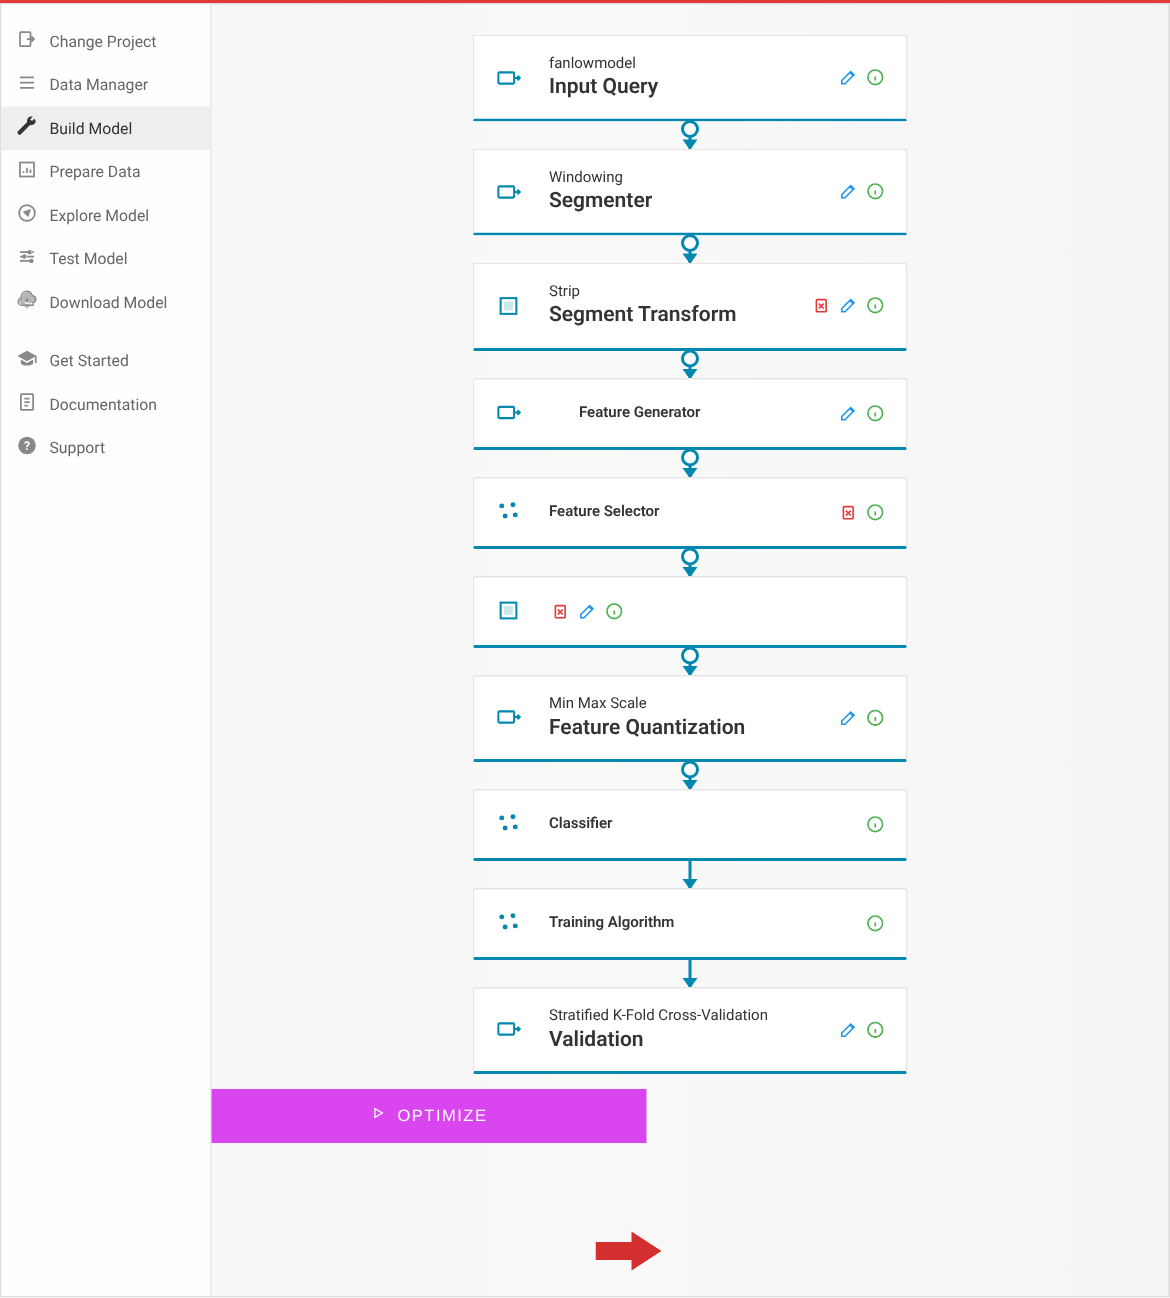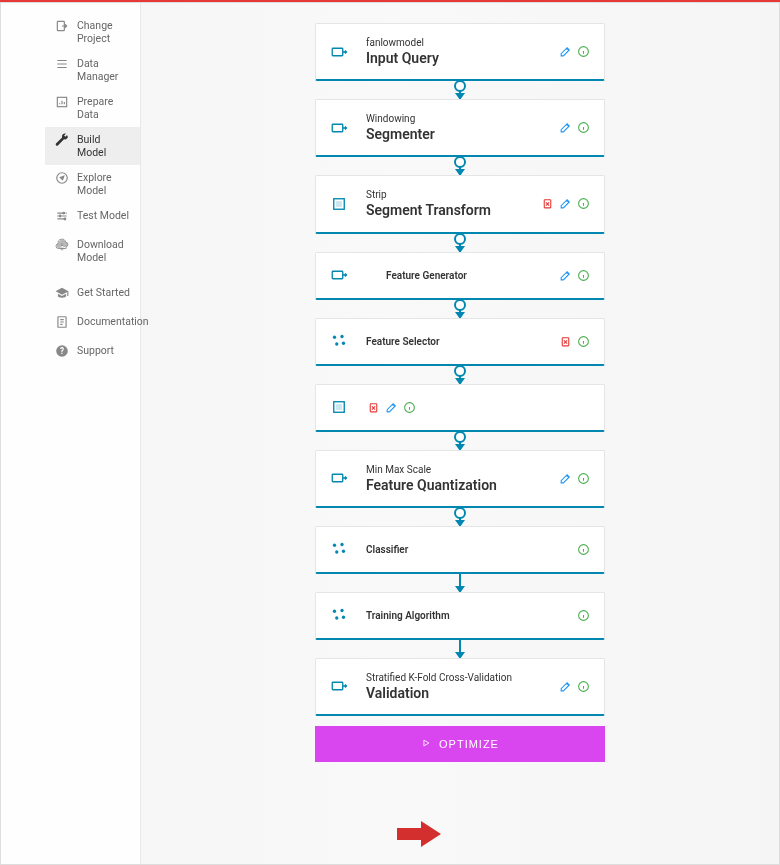--- a/index.html
+++ b/index.html
@@ -23,36 +23,36 @@
 }
 .sidebar {
   width: 140px;
   background: #fefefe;
   border-right: 1px solid #e8e8e8;
   padding-top: 10px;
 }
 .sidebar-group { margin-bottom: 10px; }
 .sidebar-item {
   display: flex;
+  align-items: center;
   padding: 6px 10px;
   font-size: 10.5px;
   color: #666;
   cursor: pointer;
   gap: 8px;
-  margin-left: 44px;
 }
 .sidebar-item.active { background: #eeeeee; color: #333; }
 .sidebar-item svg { width: 14px; height: 14px; flex-shrink: 0; }
 .main {
   flex: 1;
   position: relative;
   padding: 20px 0 0 0;
   display: flex;
   flex-direction: column;
-  align-items: center;
+  align-items: flex-start;
 }
 .pipeline {
   display: flex;
   flex-direction: column;
   align-items: center;
   width: 100%;
 }
 .card {
   width: 290px;
   background: #fff;
@@ -154,32 +154,32 @@
               <path d="M12 12h8m-3-3 3 3-3 3"></path>
             </svg></span>
         <span>Change Project</span>
       </div>
       <div class="sidebar-item">
         <span><svg viewBox="0 0 24 24" fill="none" stroke="#888" stroke-width="2">
               <path d="M4 6h16M4 12h16M4 18h16"></path>
             </svg></span>
         <span>Data Manager</span>
       </div>
+      <div class="sidebar-item active">
+        <span><svg viewBox="0 0 24 24" fill="#333">
+              <path d="M22 6c0 2.8-2.2 5-5 5-.5 0-1-.1-1.5-.2L5 21.3c-.8.8-2 .8-2.8 0l-.5-.5c-.8-.8-.8-2 0-2.8L12.2 7.5C12.1 7 12 6.5 12 6c0-2.8 2.2-5 5-5 .6 0 1.1.1 1.6.3l-3 3 2.1 2.1 3-3c.2.5.3 1 .3 1.6z"></path>
+            </svg></span>
+        <span>Build Model</span>
+      </div>
       <div class="sidebar-item">
         <span><svg viewBox="0 0 24 24" fill="none" stroke="#888" stroke-width="2">
               <rect x="4" y="4" width="16" height="16"></rect>
               <path d="M8 14v2M12 10v6M16 12v4"></path>
             </svg></span>
         <span>Prepare Data</span>
-      </div>
-      <div class="sidebar-item active">
-        <span><svg viewBox="0 0 24 24" fill="#333">
-              <path d="M22 6c0 2.8-2.2 5-5 5-.5 0-1-.1-1.5-.2L5 21.3c-.8.8-2 .8-2.8 0l-.5-.5c-.8-.8-.8-2 0-2.8L12.2 7.5C12.1 7 12 6.5 12 6c0-2.8 2.2-5 5-5 .6 0 1.1.1 1.6.3l-3 3 2.1 2.1 3-3c.2.5.3 1 .3 1.6z"></path>
-            </svg></span>
-        <span>Build Model</span>
       </div>
       <div class="sidebar-item">
         <span><svg viewBox="0 0 24 24" fill="none" stroke="#888" stroke-width="2">
               <circle cx="12" cy="12" r="9"></circle>
               <path d="M15 9l-2 6-4-4z" fill="#888"></path>
             </svg></span>
         <span>Explore Model</span>
       </div>
       <div class="sidebar-item">
         <span><svg viewBox="0 0 24 24" fill="none" stroke="#888" stroke-width="2">

